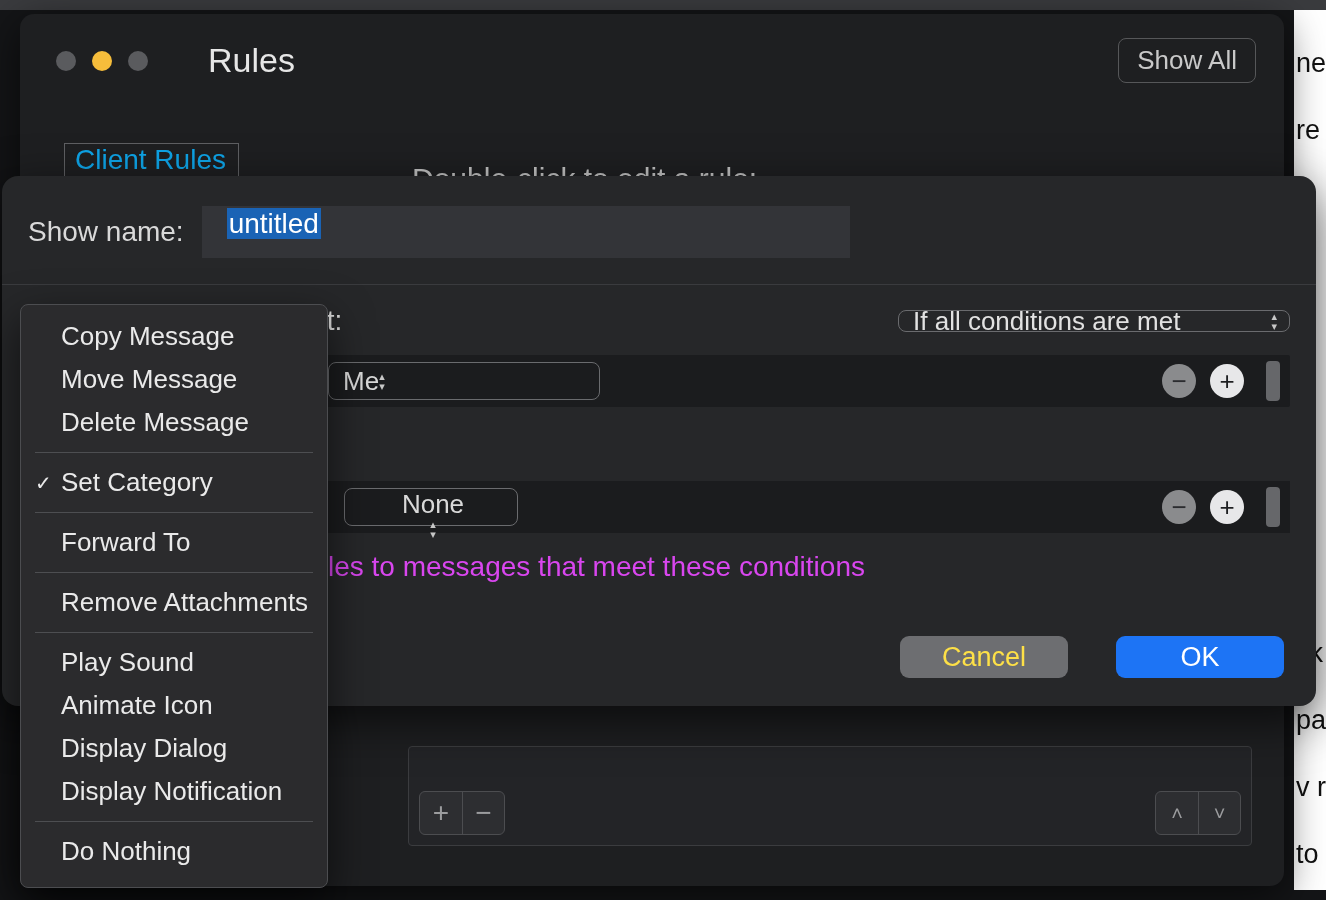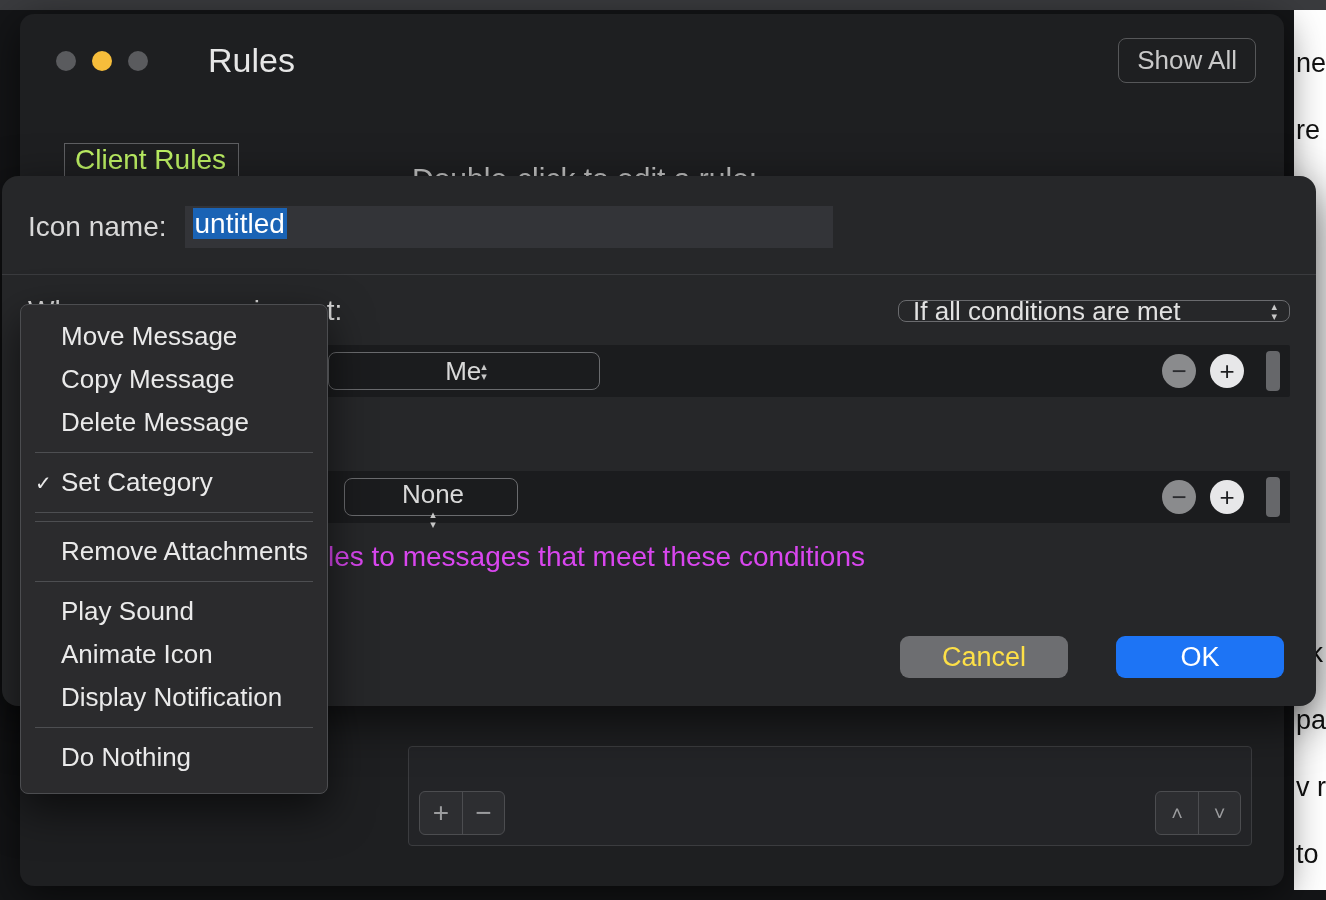--- a/index.html
+++ b/index.html
@@ -71,21 +71,21 @@
     color: #c9c9c9;
     font-size: 26px;
     background: transparent;
   }
 
   .rules-body { padding: 50px 28px 0 44px; }
   .client-rules {
     display: inline-block;
     border: 1px solid #5f6063;
     padding: 0 12px 2px 10px;
-    color: #bef264;
+    color: #0ea5e9;
     font-size: 28px;
   }
   .dbl-hint {
     position: absolute; left: 392px; top: 148px;
     color: #c4c4c4; font-size: 30px;
   }
   .plusminus {
     display: inline-flex; border: 1px solid #4c4d50; border-radius: 6px; overflow: hidden;
     background: #2d2e31;
   }
@@ -116,24 +116,24 @@
     background: #262729;
     border-radius: 16px;
     box-shadow: 0 14px 48px rgba(0,0,0,.65);
     padding: 30px 26px 24px 26px;
   }
   .row-name {
     display: flex; align-items: center; gap: 18px;
   }
   .label { color: #d9d9d9; font-size: 28px; }
   .name-input {
-    flex: 0 0 648px; height: 42px;
+    flex: 0 0 648px; height: 52px;
     background: var(--bg-input);
     border: none; color: #fff; font-size: 28px;
-    padding: 2px 8px;
+    padding: 2px 25px;
   }
   .name-input .sel {
     background: #1a63b5; color: #fff; padding: 0 2px;
   }
   .rule-divider {
     margin: 26px -26px 0 -26px;
     border: none; border-top: 1px solid #3a3b3e;
   }
 
   .when-row {
@@ -154,21 +154,21 @@
     margin-top: 18px;
     background: #1b1c1e;
     border-radius: 2px;
     height: 52px;
     display: flex; align-items: center;
     padding: 0 10px 0 300px;
     position: relative;
   }
   .me-select {
     width: 272px; height: 38px;
-    display: flex; align-items: center; justify-content: center;
+    display: flex; align-items: center; justify-content: flex-start;
     border: 1px solid #6a6b6e; border-radius: 8px;
     padding: 0 10px 0 14px;
     font-size: 26px;
   }
   .strip-right {
     margin-left: auto; display: flex; align-items: center; gap: 14px;
   }
   .round-btn {
     width: 34px; height: 34px; border-radius: 50%;
     display: flex; align-items: center; justify-content: center;
@@ -305,21 +305,21 @@
           </div>
         <div class="cell">
             <span>˅</span>
           </div>
       </div>
     </div>
   </div>
 
   <div class="sheet">
     <div class="row-name">
-      <span class="label">Icon name:</span>
+      <span class="label">Show name:</span>
       <div class="name-input">
         <span class="sel">untitled</span>
       </div>
     </div>
 
     <hr class="rule-divider">
 
     <div class="when-row">
       <span class="when-label">When a message is sent:</span>
       <div class="cond-select">
@@ -374,46 +374,52 @@
     <div class="apply-note">les to messages that meet these conditions</div>
 
     <div class="btn-row">
       <div class="btn btn-cancel">Cancel</div>
       <div class="btn btn-ok">OK</div>
     </div>
   </div>
 
   <div class="ctxmenu" id="ctxmenu">
       <div class="mi">
+        <span>Copy Message</span>
+      </div>
+      <div class="mi">
         <span>Move Message</span>
-      </div>
-      <div class="mi">
-        <span>Copy Message</span>
       </div>
       <div class="mi">
         <span>Delete Message</span>
       </div>
       <hr class="sep">
       <div class="mi">
         <span class="check">✓</span>
         <span>Set Category</span>
       </div>
       <hr class="sep">
+      <div class="mi">
+        <span>Forward To</span>
+      </div>
       <hr class="sep">
       <div class="mi">
         <span>Remove Attachments</span>
       </div>
       <hr class="sep">
       <div class="mi">
         <span>Play Sound</span>
       </div>
       <div class="mi">
         <span>Animate Icon</span>
       </div>
       <div class="mi">
+        <span>Display Dialog</span>
+      </div>
+      <div class="mi">
         <span>Display Notification</span>
       </div>
       <hr class="sep">
       <div class="mi">
         <span>Do Nothing</span>
       </div>
     </div>
 
 </div>
 

